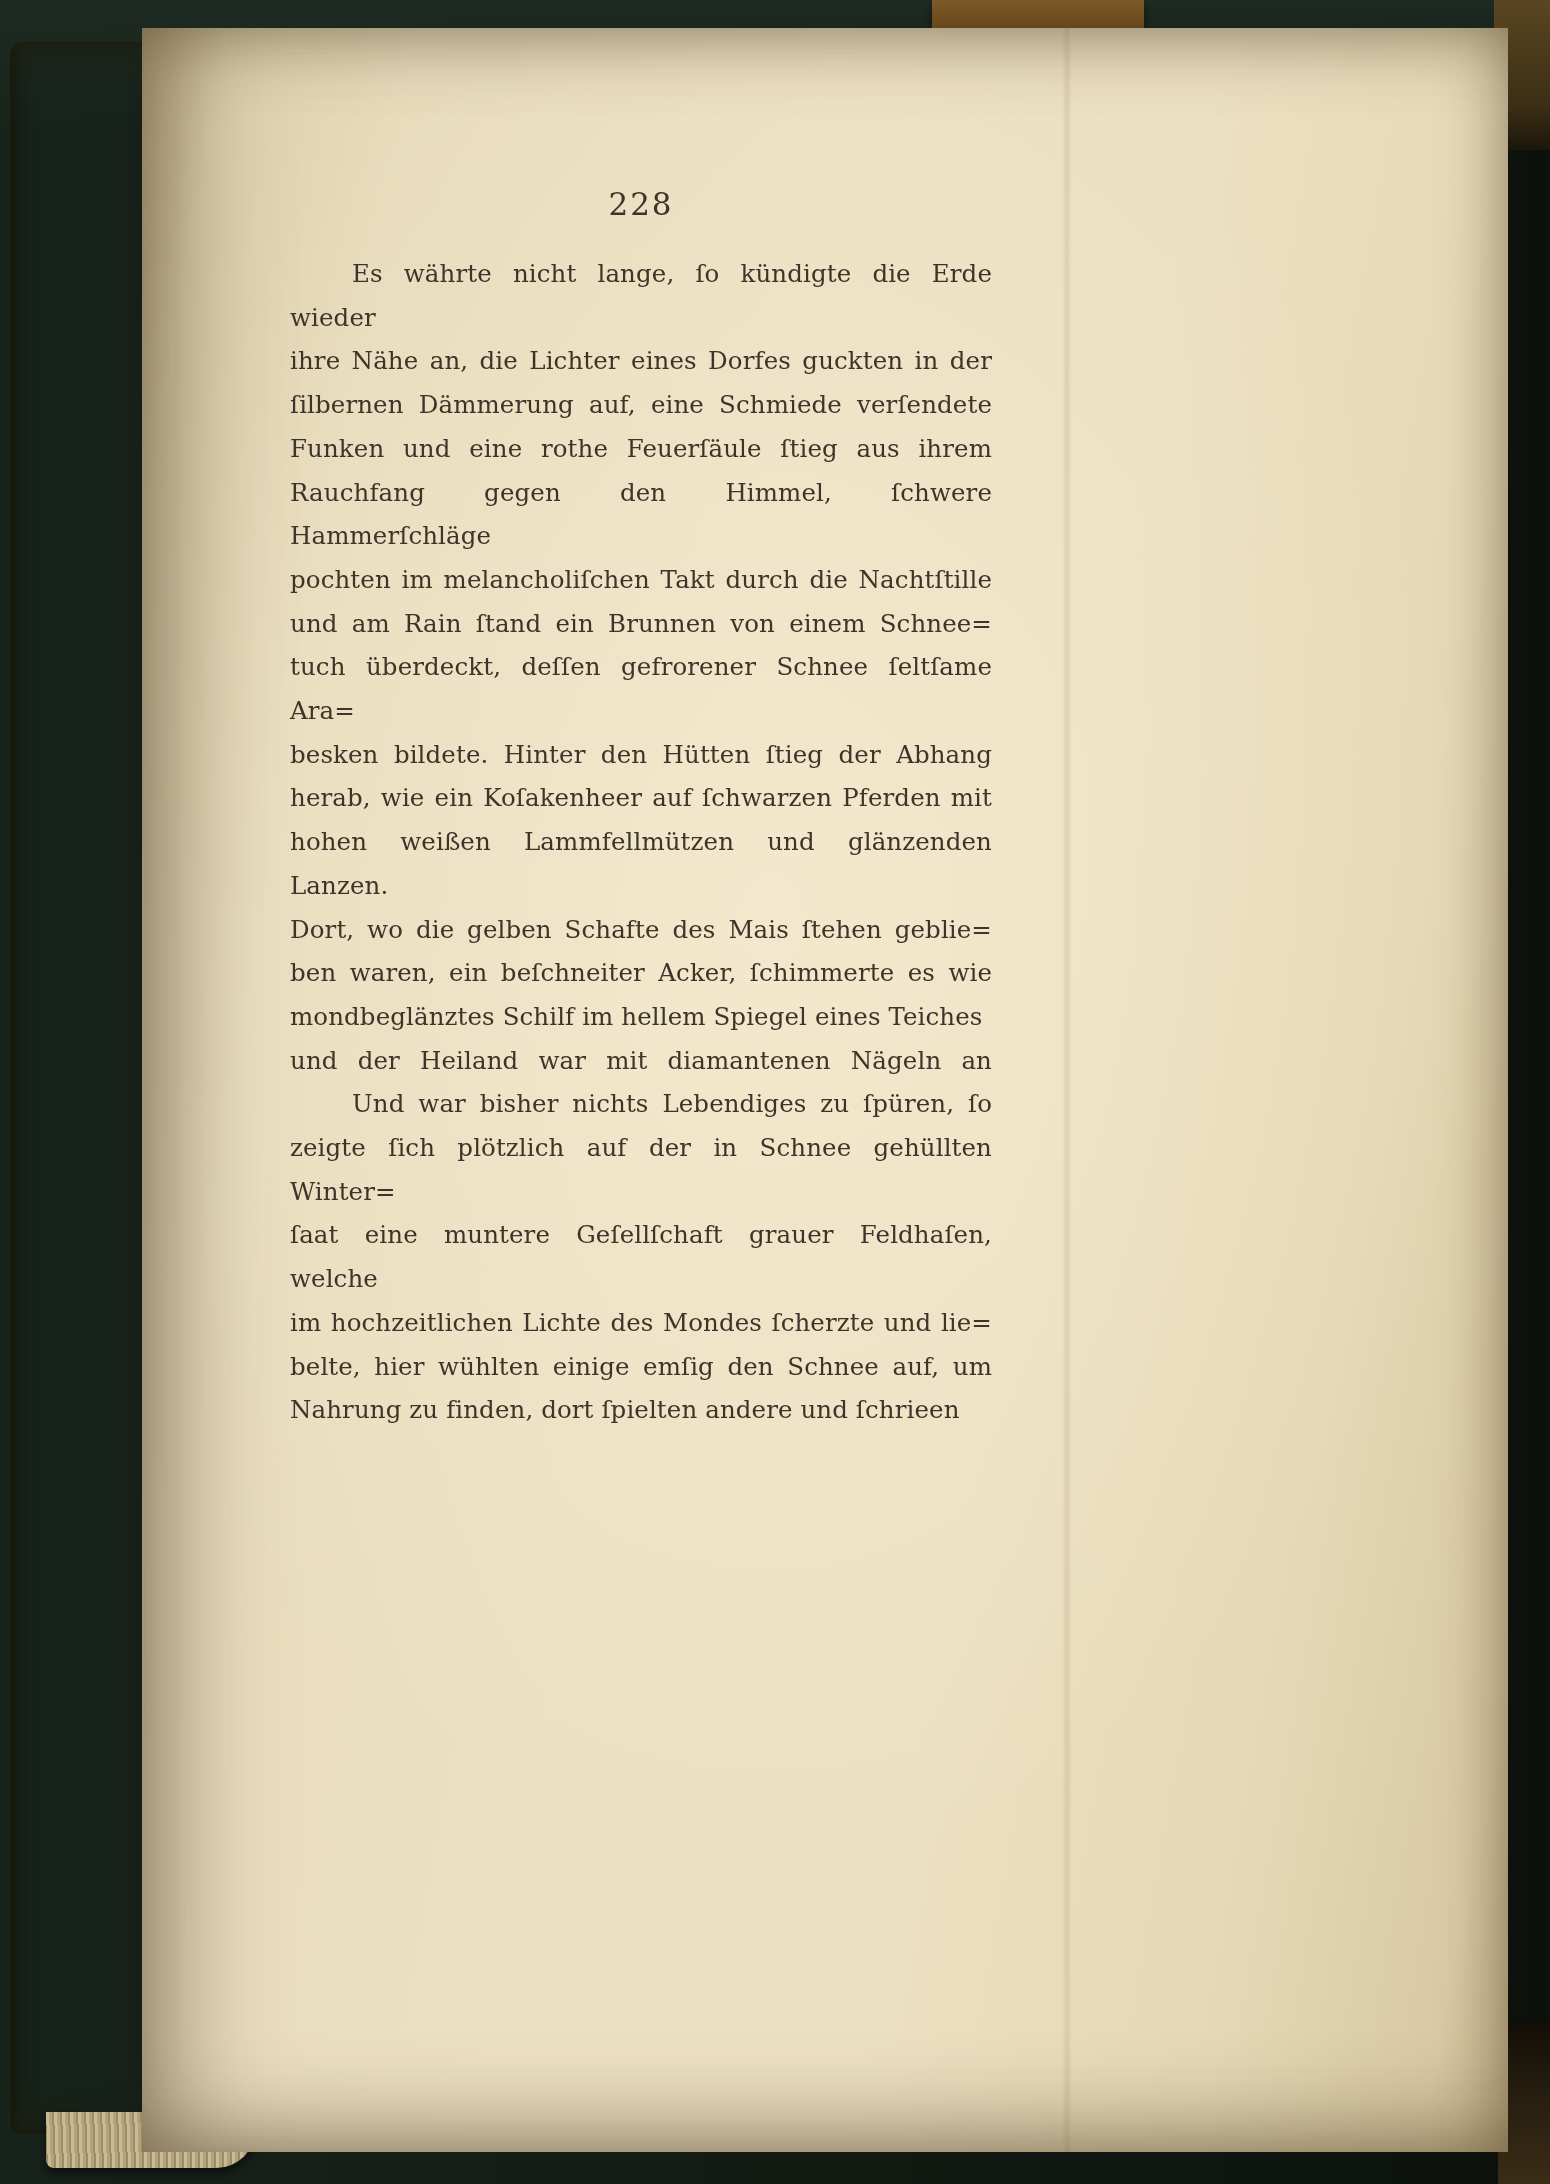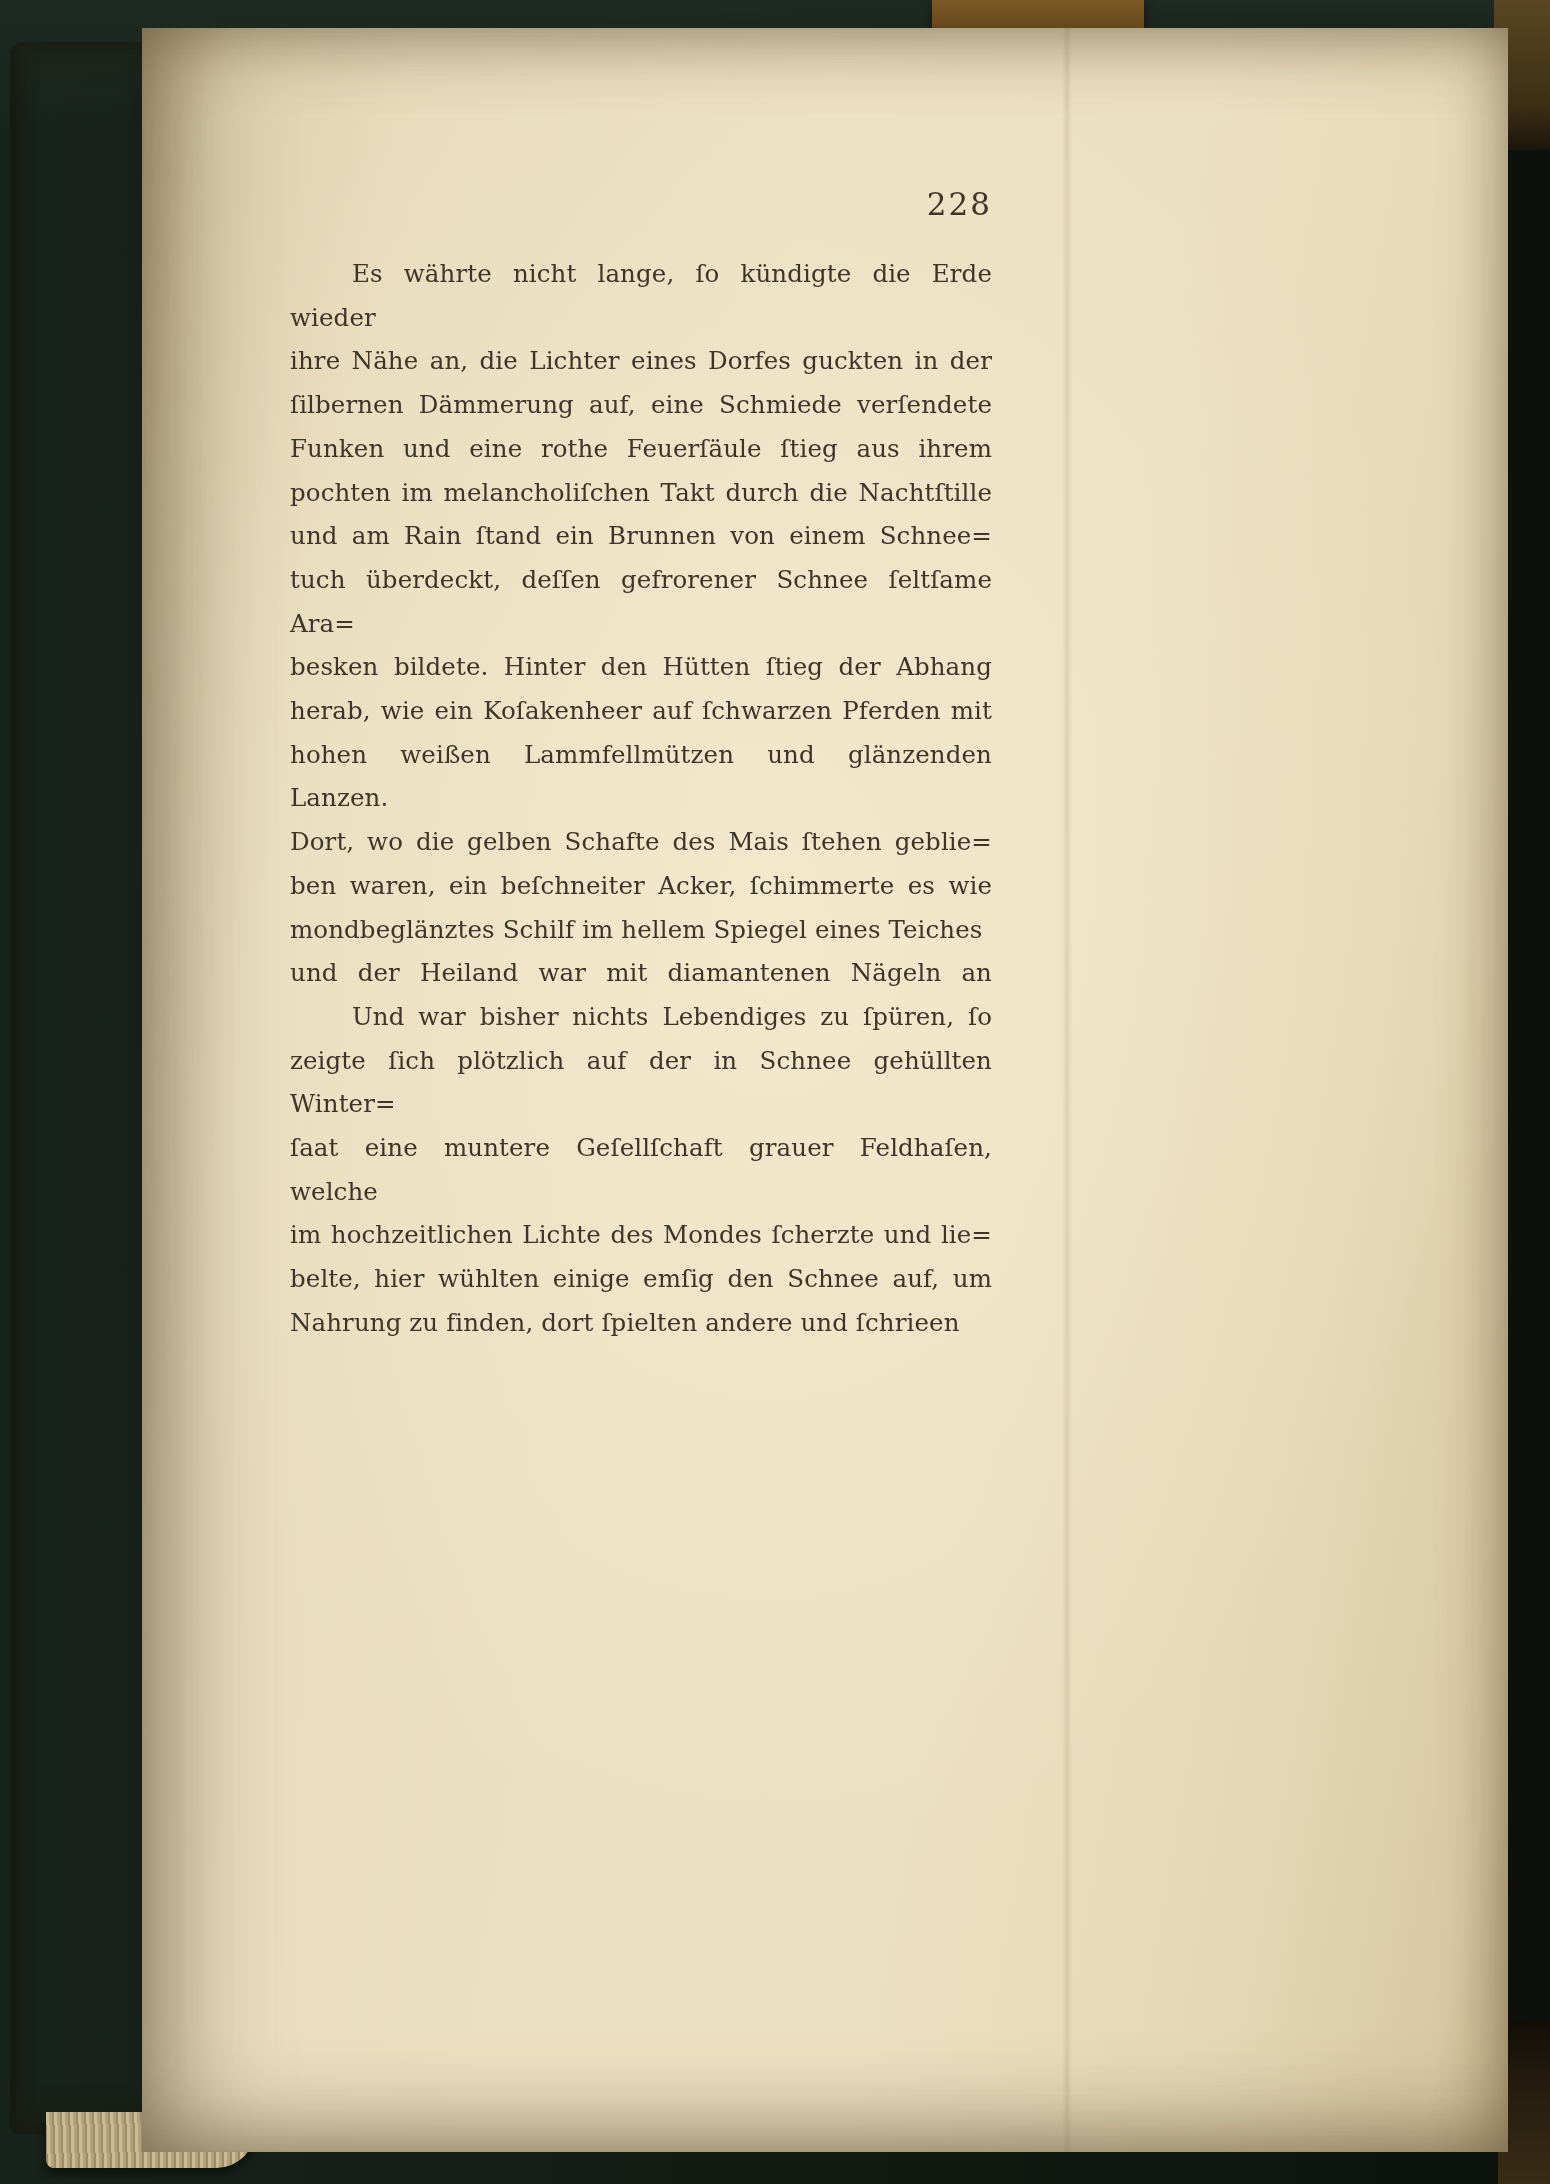--- a/index.html
+++ b/index.html
@@ -65,21 +65,21 @@
       inset 0 42px 70px -34px rgba(96,80,52,.42),
       inset 0 -60px 90px -40px rgba(96,80,52,.48);
   }
   
   .page-crease{
     position:absolute;left:920px;top:0;width:10px;height:100%;
     background:linear-gradient(90deg,rgba(110,92,60,0) 0%,rgba(110,92,60,.14) 50%,rgba(110,92,60,0) 100%);
   }
   .page-number{
     position:absolute;left:148px;top:158px;width:702px;
-    text-align:right;
+    text-align:center;
     font-size:31px;color:var(--ink);
     letter-spacing:2px;
   }
   .text-block{
     position:absolute;left:148px;top:224px;width:702px;
     font-size:24.5px;line-height:43.7px;
     color:var(--ink);
     letter-spacing:.1px;
     text-rendering:optimizeLegibility;
   }
@@ -104,20 +104,21 @@
 
   <div class="book-page">
     <div class="page-crease"></div>
     <div class="page-number">228</div>
     <div class="text-block">
         <div class="paragraph">
           <div class="line first">Es währte nicht lange, ſo kündigte die Erde wieder</div>
           <div class="line">ihre Nähe an, die Lichter eines Dorfes guckten in der</div>
           <div class="line">ſilbernen Dämmerung auf, eine Schmiede verſendete</div>
           <div class="line">Funken und eine rothe Feuerſäule ſtieg aus ihrem</div>
+          <div class="line">Rauchfang gegen den Himmel, ſchwere Hammerſchläge</div>
           <div class="line">pochten im melancholiſchen Takt durch die Nachtſtille</div>
           <div class="line">und am Rain ſtand ein Brunnen von einem Schnee=</div>
           <div class="line">tuch überdeckt, deſſen gefrorener Schnee ſeltſame Ara=</div>
           <div class="line">besken bildete. Hinter den Hütten ſtieg der Abhang</div>
           <div class="line">herab, wie ein Koſakenheer auf ſchwarzen Pferden mit</div>
           <div class="line">hohen weißen Lammfellmützen und glänzenden Lanzen.</div>
           <div class="line">Dort, wo die gelben Schafte des Mais ſtehen geblie=</div>
           <div class="line">ben waren, ein beſchneiter Acker, ſchimmerte es wie</div>
           <div class="line last">mondbeglänztes Schilf im hellem Spiegel eines Teiches</div>
         </div>

